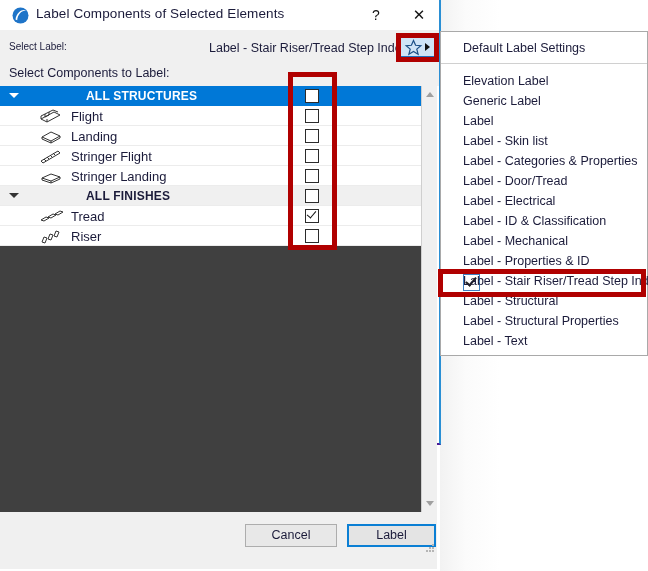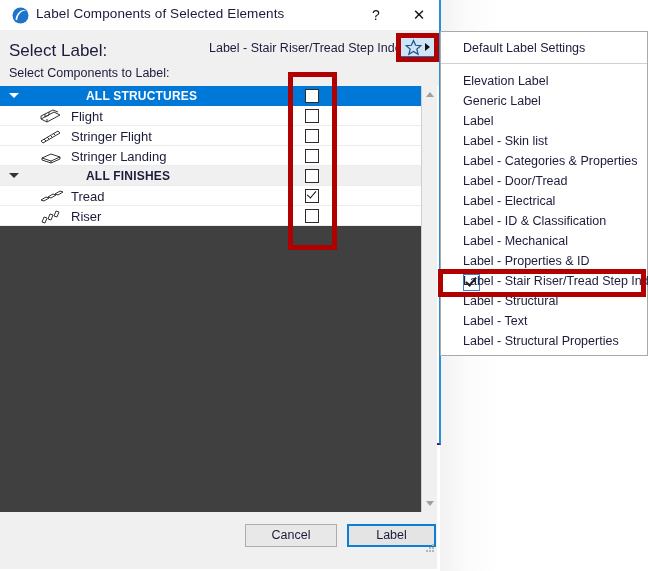--- a/index.html
+++ b/index.html
@@ -50,21 +50,21 @@
     cursor: default;
   }
 
   
   .hdr-band {
     position: absolute; left: 0; top: 30px; width: 439px; height: 56px;
     background: #f0f0f0;
   }
   .lbl-select-label {
     position: absolute; left: 9px; top: 41px;
-    font-size: 17px; color: #1b1b3a; white-space: nowrap;
+    font-size: 10px; color: #1b1b3a; white-space: nowrap;
   }
   .val-select-label {
     position: absolute; left: 209px; top: 41px; width: 186px;
     font-size: 12.5px; color: #1b1b3a; text-align: right; white-space: nowrap;
   }
   .lbl-select-comp {
     position: absolute; left: 9px; top: 66px;
     font-size: 12.5px; color: #1b1b3a; white-space: nowrap;
   }
 
@@ -252,20 +252,31 @@
                 <path d="M11 4 L15 2 L20 4"></path>
                 <path d="M9 14 L9 11"></path>
               </g>
             </svg></span>
           <span class="txt">Flight</span>
           <span class="cbox"></span>
         </div>
         <div class="row">
           <span class="ico"><svg width="26" height="16" viewBox="0 0 26 16">
               <g fill="none" stroke="#333" stroke-width="1">
+                <path d="M4 9 L13 4 L22 8 L13 13 Z"></path>
+                <path d="M4 9 L4 11 L13 15 L13 13"></path>
+                <path d="M22 8 L22 10 L13 15"></path>
+              </g>
+            </svg></span>
+          <span class="txt">Landing</span>
+          <span class="cbox"></span>
+        </div>
+        <div class="row">
+          <span class="ico"><svg width="26" height="16" viewBox="0 0 26 16">
+              <g fill="none" stroke="#333" stroke-width="1">
                 <path d="M3 13 L20 3 L22 5 L5 15 Z"></path>
                 <path d="M6 11 L8 13 M9 9 L11 11 M12 7 L14 9 M15 5 L17 7"></path>
               </g>
             </svg></span>
           <span class="txt">Stringer Flight</span>
           <span class="cbox"></span>
         </div>
         <div class="row">
           <span class="ico"><svg width="26" height="16" viewBox="0 0 26 16">
               <g fill="none" stroke="#333" stroke-width="1">
@@ -366,24 +377,24 @@
         <div class="dd-item">
           <span class="dd-check">
             <i class="tick"></i>
           </span>
           <span>Label - Stair Riser/Tread Step Index</span>
         </div>
         <div class="dd-item">
           <span>Label - Structural</span>
         </div>
         <div class="dd-item">
+          <span>Label - Structural Properties</span>
+        </div>
+        <div class="dd-item">
           <span>Label - Text</span>
-        </div>
-        <div class="dd-item">
-          <span>Label - Structural Properties</span>
         </div>
       </div>
   </div>
 
   <div class="anno anno-star"></div>
   <div class="anno anno-col"></div>
   <div class="anno anno-menu"></div>
 
 </div>
 

